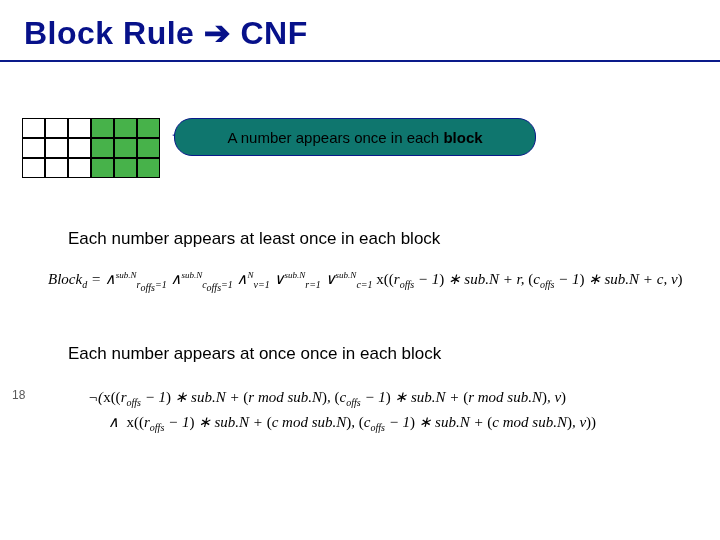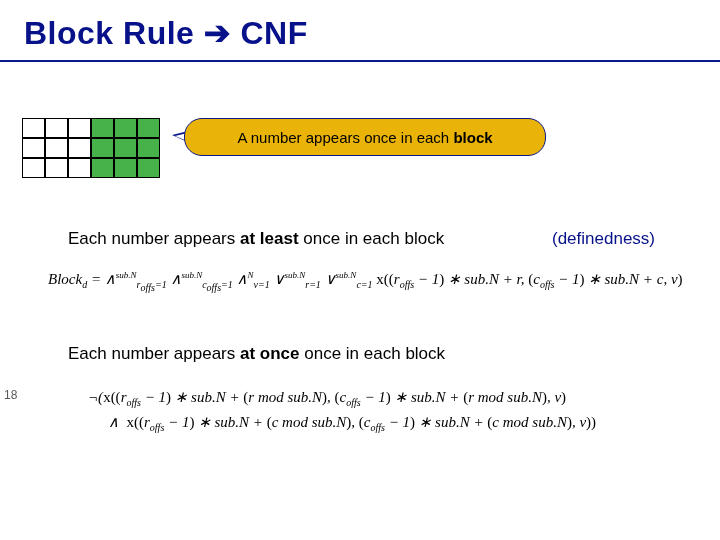--- a/index.html
+++ b/index.html
@@ -6,34 +6,34 @@
 body{width:720px;height:540px;background:#fff;font-family:Verdana,Geneva,sans-serif;position:relative;overflow:hidden}
 .slide{position:relative;width:720px;height:416px}
 .title{position:absolute;left:24px;top:14px;font-family:Tahoma,Verdana,sans-serif;font-weight:700;font-size:32px;color:#07118a;letter-spacing:.5px}
 .title .arrow{font-family:Arial,sans-serif}
 .rule{position:absolute;left:0;top:60px;width:720px;height:0;border-top:2px solid #0a1a8a}
 
 .grid{position:absolute;left:22px;top:118px;display:grid;grid-template-columns:repeat(6,23px);grid-template-rows:repeat(3,20px)}
 .grid .cell{border:1px solid #000;box-sizing:border-box}
 .grid .g{background:#47b24a}
 
-.bubble{position:absolute;left:184px;top:118px;width:360px;height:36px;border:1.6px solid #0a1a8a;border-radius:18px;background:#eab308;display:flex;align-items:center;justify-content:center;font-size:15px}
+.bubble{position:absolute;left:174px;top:118px;width:360px;height:36px;border:1.6px solid #0a1a8a;border-radius:18px;background:#0f766e;display:flex;align-items:center;justify-content:center;font-size:15px}
 .bubble b{font-weight:700}
 .tail{position:absolute;left:172px;top:130px;width:0;height:0;border-top:5px solid transparent;border-bottom:9px solid transparent;border-right:20px solid #0a1a8a}
 .tail::after{content:"";position:absolute;left:3px;top:-3.5px;width:0;height:0;border-top:4px solid transparent;border-bottom:7px solid transparent;border-right:17px solid #fff}
 
 .stmt{position:absolute;left:68px;font-size:17px}
-.stmt strong{font-weight:700}
+.stmt strong{font-weight:400}
 .tag{position:absolute;left:552px;font-size:17px;color:#07118a}
 
 .formula{position:absolute;left:48px;font-family:"Times New Roman",Times,serif;font-style:italic;font-size:15px;line-height:1.55}
 .formula .up{font-style:normal}
 .formula sub{font-size:10px;font-style:italic}
 .formula sup{font-size:9px;}
-.pagenum{position:absolute;left:4px;bottom:14px;font-size:12px;color:#595959;font-family:Tahoma,Verdana,sans-serif}
+.pagenum{position:absolute;left:12px;bottom:14px;font-size:12px;color:#595959;font-family:Tahoma,Verdana,sans-serif}
 </style>
 </head>
 <body>
 <div class="slide">
 
 <div class="title">
   <span>Block Rule</span>
   <span class="arrow"> ➔ </span>
   <span>CNF</span>
 </div>
@@ -61,21 +61,20 @@
 </div>
 
 <div class="tail"></div>
 <div class="bubble">
   <span><span>A number appears once in each </span><b>block</b></span>
 </div>
 
 <div class="stmt" style="top:229px">
   <span>Each number appears </span><strong>at least</strong><span> once in each block</span>
 </div>
-<div class="tag" style="top:229px">(definedness)</div>
 
 <div class="formula" style="top:268px">Block<sub>d</sub> = ∧<sup>sub.N</sup><sub>r<sub>offs</sub>=1</sub> ∧<sup>sub.N</sup><sub>c<sub>offs</sub>=1</sub> ∧<sup>N</sup><sub>v=1</sub> ∨<sup>sub.N</sup><sub>r=1</sub> ∨<sup>sub.N</sup><sub>c=1</sub> <span class="up">x((</span>r<sub>offs</sub> − 1<span class="up">)</span> ∗ sub.N + r, <span class="up">(</span>c<sub>offs</sub> − 1<span class="up">)</span> ∗ sub.N + c, v<span class="up">)</span></div>
 
 <div class="stmt" style="top:344px">
   <span>Each number appears </span><strong>at once</strong><span> once in each block</span>
 </div>
 
 <div class="formula" style="top:386px">
   <div style="padding-left:40px">¬(<span class="up">x((</span>r<sub>offs</sub> − 1<span class="up">)</span> ∗ sub.N + <span class="up">(</span>r&nbsp;mod&nbsp;sub.N<span class="up">)</span>, <span class="up">(</span>c<sub>offs</sub> − 1<span class="up">)</span> ∗ sub.N + <span class="up">(</span>r&nbsp;mod&nbsp;sub.N<span class="up">)</span>, v<span class="up">)</span></div>
   <div style="padding-left:60px">∧ &nbsp;<span class="up">x((</span>r<sub>offs</sub> − 1<span class="up">)</span> ∗ sub.N + <span class="up">(</span>c&nbsp;mod&nbsp;sub.N<span class="up">)</span>, <span class="up">(</span>c<sub>offs</sub> − 1<span class="up">)</span> ∗ sub.N + <span class="up">(</span>c&nbsp;mod&nbsp;sub.N<span class="up">)</span>, v<span class="up">))</span></div>

